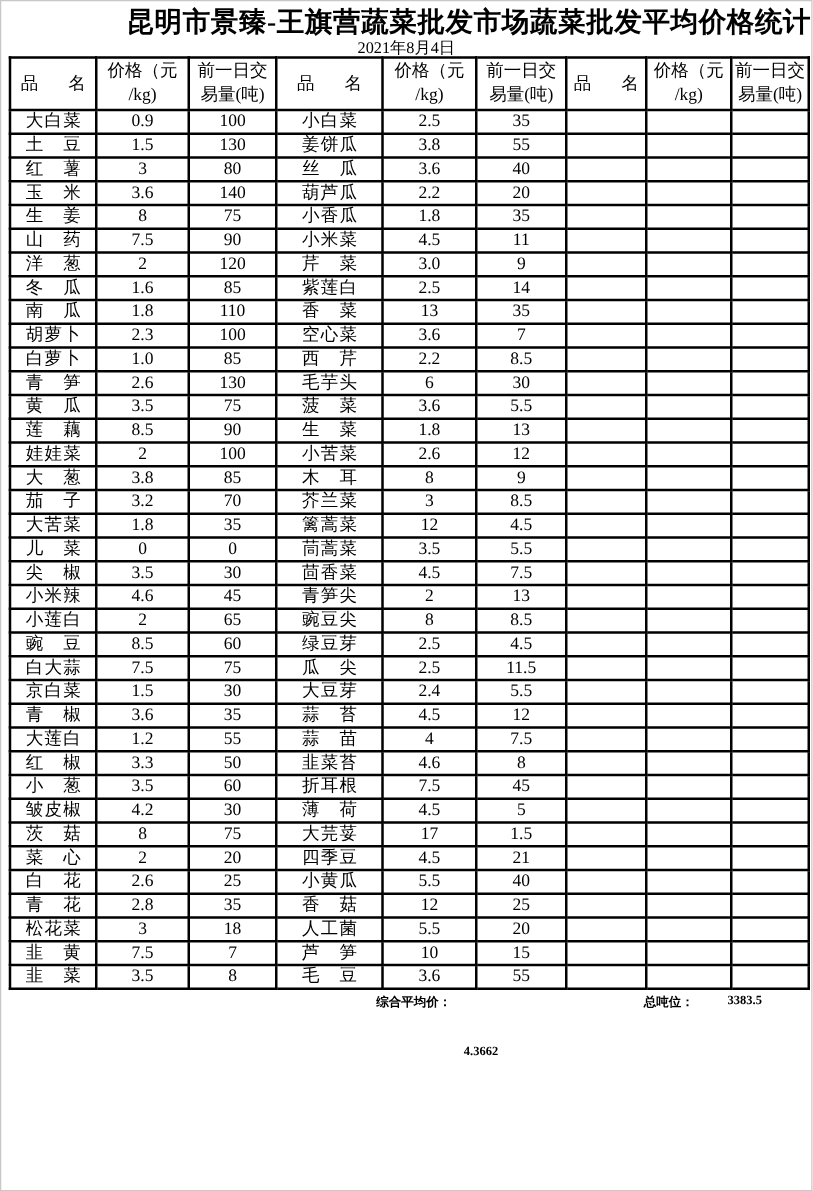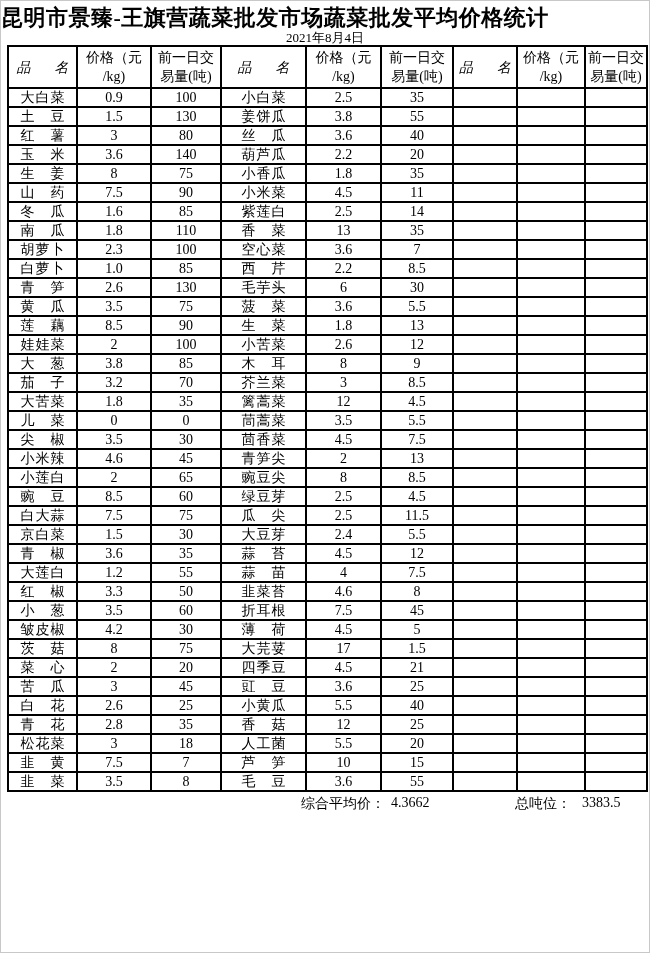--- a/index.html
+++ b/index.html
@@ -7,21 +7,21 @@
     width:650px;height:953px;
     background:#ffffff;
     box-sizing:border-box;
     border:1px solid #c8c8c8;
     font-family:"Liberation Serif","DejaVu Serif",serif;
     color:#000;
     overflow:hidden;
   }
   .title{
     margin-top:4px;
-    text-align:left;
+    text-align:right;
     font-size:22px;
     font-weight:bold;
     letter-spacing:0.5px;
     line-height:26px;
     white-space:nowrap;
   }
   .date{
     text-align:center;
     font-size:13px;
     line-height:14px;
@@ -49,32 +49,32 @@
     display:inline-block;
     width:44px;
     text-align:justify;
     text-align-last:justify;
   }
   .jhead{
     display:inline-block;
     width:52px;
     text-align:justify;
     text-align-last:justify;
-    font-style:italic;
   }
   .hline{display:block;line-height:19px;}
   .footer{
     position:relative;
     height:20px;
     margin-top:3px;
-    font-size:14px;
+    font-size:10px;
+    font-weight:bold;
   }
   .footer span{position:absolute;top:0;white-space:nowrap;}
   .f-avg-label{left:300px;}
-  .f-avg-value{left:390px;}
+  .f-avg-value{left:370px;margin-top:41px;}
   .f-ton-label{left:514px;}
   .f-ton-value{left:581px;}
 </style>
 </head>
 <body>
 
 <div class="title">昆明市景臻-王旗营蔬菜批发市场蔬菜批发平均价格统计</div>
 <div class="date">2021年8月4日</div>
 
 <table class="price-table">
@@ -181,20 +181,31 @@
         <td>7.5</td>
         <td>90</td>
         <td><span class="jname">小米菜</span></td>
         <td>4.5</td>
         <td>11</td>
         <td></td>
         <td></td>
         <td></td>
       </tr>
       <tr>
+        <td><span class="jname">洋葱</span></td>
+        <td>2</td>
+        <td>120</td>
+        <td><span class="jname">芹菜</span></td>
+        <td>3.0</td>
+        <td>9</td>
+        <td></td>
+        <td></td>
+        <td></td>
+      </tr>
+      <tr>
         <td><span class="jname">冬瓜</span></td>
         <td>1.6</td>
         <td>85</td>
         <td><span class="jname">紫莲白</span></td>
         <td>2.5</td>
         <td>14</td>
         <td></td>
         <td></td>
         <td></td>
       </tr>
@@ -451,31 +462,20 @@
         <td></td>
         <td></td>
       </tr>
       <tr>
         <td><span class="jname">菜心</span></td>
         <td>2</td>
         <td>20</td>
         <td><span class="jname">四季豆</span></td>
         <td>4.5</td>
         <td>21</td>
-        <td></td>
-        <td></td>
-        <td></td>
-      </tr>
-      <tr>
-        <td><span class="jname">苦瓜</span></td>
-        <td>3</td>
-        <td>45</td>
-        <td><span class="jname">豇豆</span></td>
-        <td>3.6</td>
-        <td>25</td>
         <td></td>
         <td></td>
         <td></td>
       </tr>
       <tr>
         <td><span class="jname">白花</span></td>
         <td>2.6</td>
         <td>25</td>
         <td><span class="jname">小黄瓜</span></td>
         <td>5.5</td>

